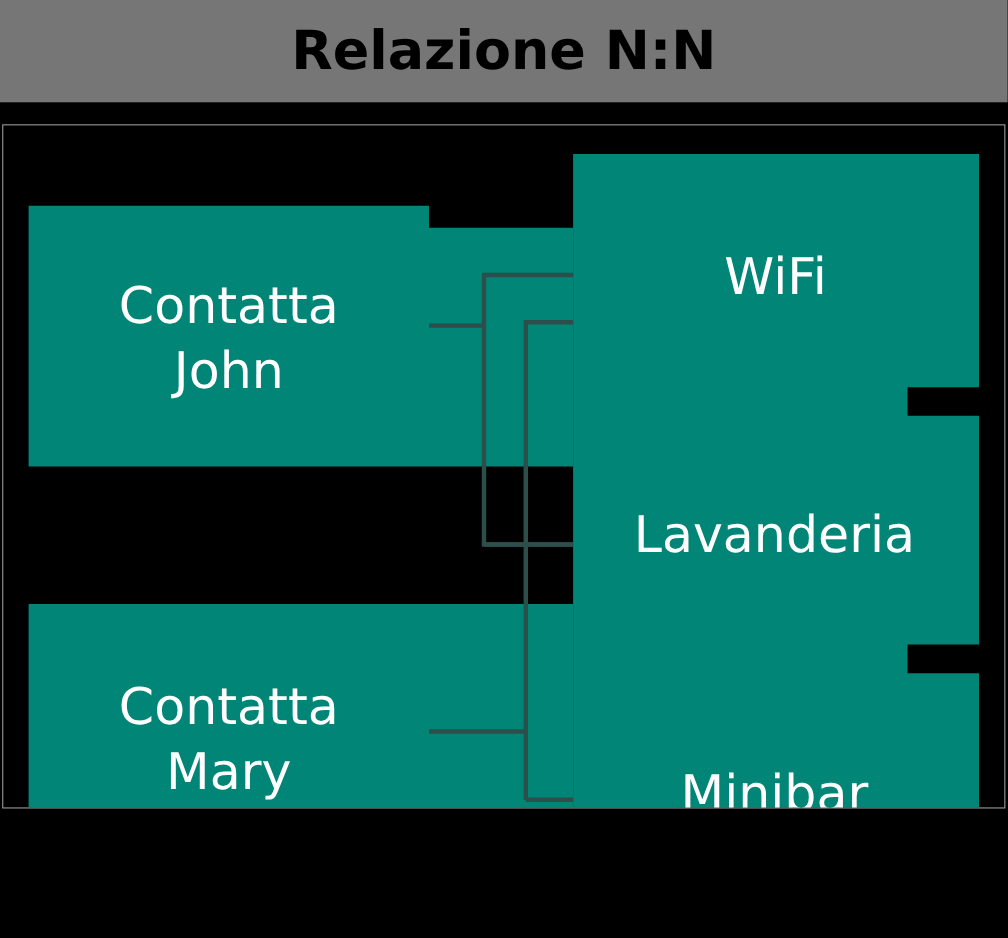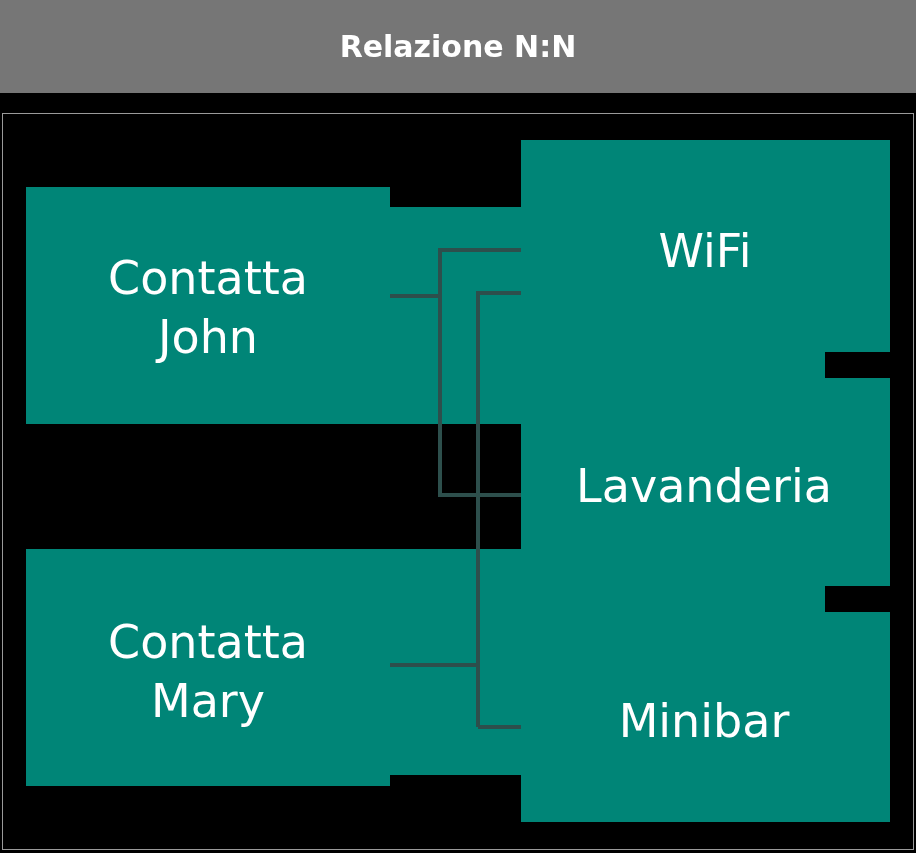--- a/index.html
+++ b/index.html
@@ -26,34 +26,34 @@
     left: 0;
     top: 0;
     width: 916px;
     height: 93px;
     background: #767676;
     display: flex;
     align-items: center;
     justify-content: center;
   }
   .header-title {
-    color: #ffffff;
+    color: #000000;
     font-family: "DejaVu Sans", sans-serif;
-    font-size: 30px;
+    font-size: 49px;
     font-weight: bold;
     letter-spacing: 0px;
     line-height: 1;
     white-space: nowrap;
   }
   .content-frame {
     position: absolute;
     left: 2px;
     top: 113px;
     width: 912px;
-    height: 737px;
+    height: 622px;
     border: 1px solid #9a9a9a;
     box-sizing: border-box;
     background: #000000;
     overflow: hidden;
   }
   .diagram-svg {
     position: absolute;
     left: -3px;
     top: -114px;
     width: 916px;

